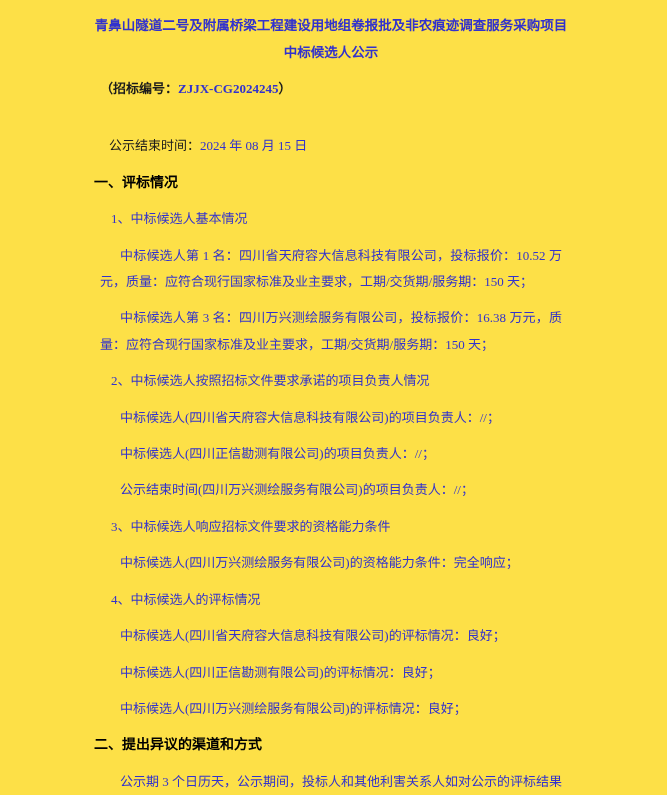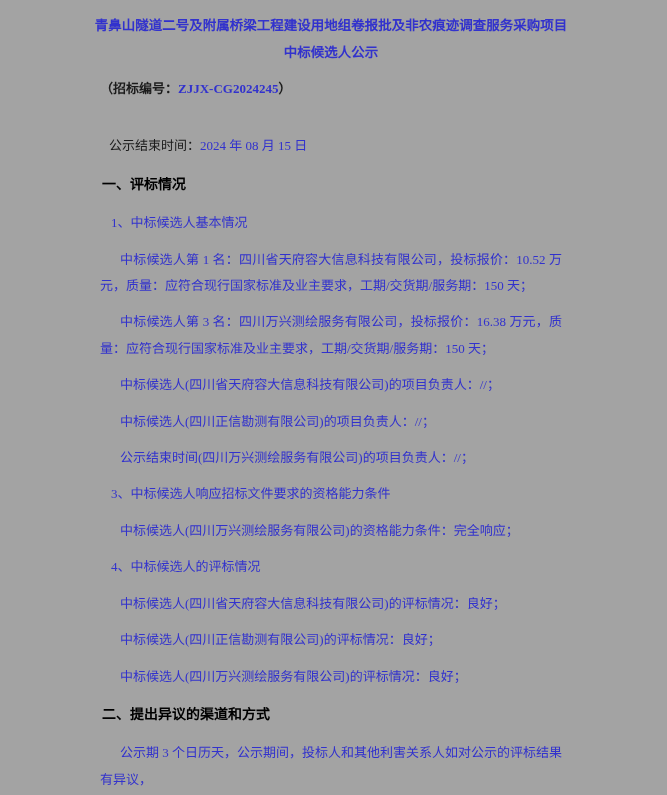--- a/index.html
+++ b/index.html
@@ -1,20 +1,20 @@
 <!DOCTYPE html>
 <html lang="zh-CN"><head>
 <meta charset="utf-8">
 <style>
   html, body { margin: 0; padding: 0; background: #ffffff; }
   .page {
     position: relative;
     width: 667px;
     height: 795px;
-    background: #a3a3a3;
+    background: #fde047;
     overflow: hidden;
     font-family: "Liberation Serif", "DejaVu Serif", serif;
     color: #1c1c1c;
     box-sizing: border-box;
     padding: 12px 95px 0 90px;
   }
   .title {
     margin: 0;
     font-size: 13.5px;
     font-weight: bold;
@@ -29,21 +29,21 @@
     line-height: 28px;
     text-align: center;
     color: #1c1c1c;
   }
   .bid-line .num { color: #3232cd; }
   .doc p { margin: 10px; font-size: 13px; line-height: 26.4px; text-align: justify; }
   .gap-top { margin-top: 31px !important; }
   .blue { color: #3232cd; }
   .black { color: #1c1c1c; }
   .heading {
-    margin: 12px;
+    margin: 4px;
     font-size: 14px;
     font-weight: bold;
     line-height: 26.4px;
     color: #000000;
     text-align: left;
   }
   .indent-s    { text-indent: 9px;  }
   .indent-item { text-indent: 11px; }
   .indent-para { text-indent: 20px; }
 </style>
@@ -58,20 +58,21 @@
 
   <p class="indent-s gap-top"><span class="black">公示结束时间：</span><span class="blue">2024 年 08 月 15 日</span></p>
 
   <h2 class="heading">一、评标情况</h2>
 
 
   <p class="blue indent-item">1、中标候选人基本情况</p>
   <p class="blue indent-para">中标候选人第 1 名：四川省天府容大信息科技有限公司，投标报价：10.52 万元，质量：应符合现行国家标准及业主要求，工期/交货期/服务期：150 天；</p>
   <p class="blue indent-para">中标候选人第 3 名：四川万兴测绘服务有限公司，投标报价：16.38 万元，质量：应符合现行国家标准及业主要求，工期/交货期/服务期：150 天；</p>
 
+  <p class="blue indent-item">2、中标候选人按照招标文件要求承诺的项目负责人情况</p>
   <p class="blue indent-para">中标候选人(四川省天府容大信息科技有限公司)的项目负责人：//；</p>
   <p class="blue indent-para">中标候选人(四川正信勘测有限公司)的项目负责人：//；</p>
   <p class="blue indent-para">公示结束时间(四川万兴测绘服务有限公司)的项目负责人：//；</p>
 
   <p class="blue indent-item">3、中标候选人响应招标文件要求的资格能力条件</p>
   <p class="blue indent-para">中标候选人(四川万兴测绘服务有限公司)的资格能力条件：完全响应；</p>
 
   <p class="blue indent-item">4、中标候选人的评标情况</p>
   <p class="blue indent-para">中标候选人(四川省天府容大信息科技有限公司)的评标情况：良好；</p>
   <p class="blue indent-para">中标候选人(四川正信勘测有限公司)的评标情况：良好；</p>

